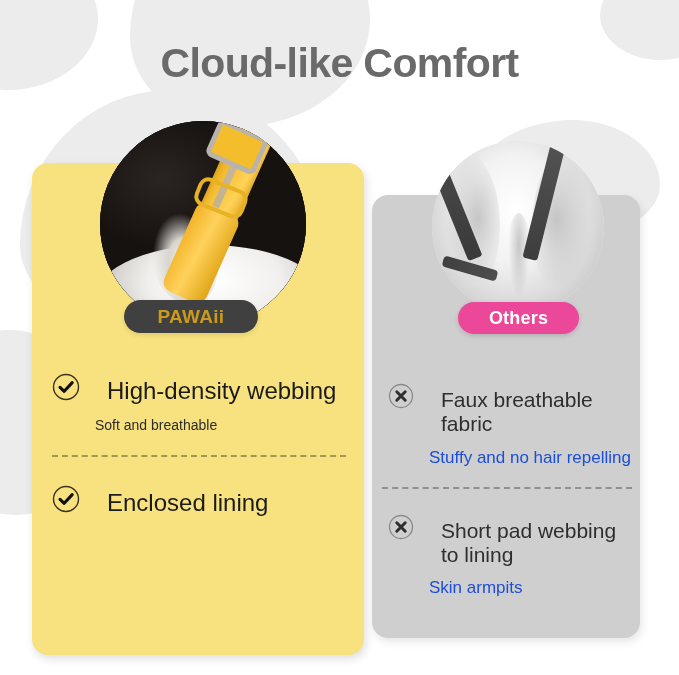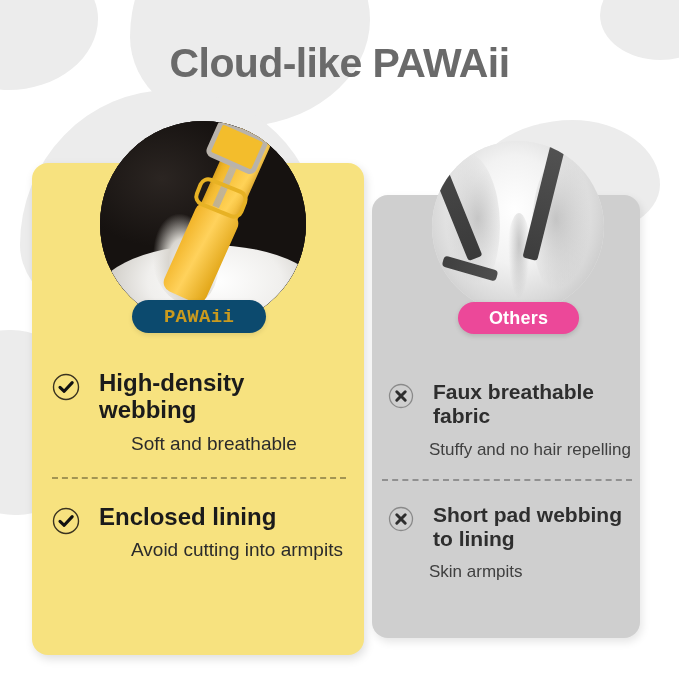--- a/index.html
+++ b/index.html
@@ -260,30 +260,29 @@
   .pill {
     position: absolute;
     display: flex;
     align-items: center;
     justify-content: center;
     border-radius: 18px;
     z-index: 5;
     font-weight: bold;
   }
   .pill-pawaii {
-    left: 132px;
+    left: 124px;
     top: 300px;
     width: 134px;
     height: 33px;
-    background: #0c4a6e;
+    background: #404040;
     color: #c99a1e;
     font-size: 19px;
     letter-spacing: 0.3px;
     box-shadow: 0 2px 5px rgba(0,0,0,0.10);
-    font-family: Liberation Mono, monospace;
   }
   .pill-others {
     left: 458px;
     top: 302px;
     width: 121px;
     height: 32px;
     background: #ec4899;
     color: #ffffff;
     font-size: 18px;
     letter-spacing: 0.2px;
@@ -302,32 +301,32 @@
     display: flex;
     align-items: flex-start;
   }
   .feature-icon {
     flex: 0 0 auto;
     margin-top: 7px;
   }
   .feature-text { padding-left: 15px; }
 
   .feat-title {
-    font-weight: bold;
+    font-weight: normal;
     color: #1b1b1b;
-    margin: 4px;
+    margin: 12px;
   }
   .feat-sub {
     margin: 0;
     color: #2b2b2b;
   }
   .features-pawaii .feat-title { font-size: 24px; line-height: 1.12; }
-  .features-pawaii .feat-sub   { font-size: 19px; line-height: 1.2; margin-top: 9px; margin-left: 36px; }
+  .features-pawaii .feat-sub   { font-size: 14px; line-height: 1.2; margin-top: 9px; }
   .features-others .feat-title { font-size: 21px; line-height: 1.14; color: #2e2e2e; }
-  .features-others .feat-sub   { font-size: 17px; line-height: 1.22; margin-top: 12px; color: #404040; }
+  .features-others .feat-sub   { font-size: 17px; line-height: 1.22; margin-top: 12px; color: #1d4ed8; }
 
   .divider {
     height: 0;
     border-top: 2px dashed rgba(60,55,30,0.45);
   }
   .divider-pawaii { margin: 21px 0 21px 0; width: 294px; }
   .divider-others { margin: 18px 0 18px -6px; width: 250px; border-top-color: rgba(110,110,110,0.65); }
 
   svg { display: block; }
 </style>
@@ -338,21 +337,21 @@
 
   <div class="bg-layer">
     <div class="blob blob-a"></div>
     <div class="blob blob-b"></div>
     <div class="blob blob-c"></div>
     <div class="blob blob-d"></div>
     <div class="blob blob-e"></div>
     <div class="blob blob-f"></div>
   </div>
 
-  <div class="title">Cloud-like PAWAii</div>
+  <div class="title">Cloud-like Comfort</div>
 
   <div class="card card-pawaii"></div>
 
   <div class="photo photo-pawaii">
     <div class="pw-fur"></div>
     <div class="pw-white-chest"></div>
     <div class="pw-white-tuft"></div>
     <div class="pw-strap"></div>
     <div class="pw-strap-edge"></div>
     <div class="pw-pad"></div>
@@ -383,21 +382,20 @@
 
     <div class="feature">
       <span class="feature-icon">
         <svg width="28" height="28" viewBox="0 0 28 28">
           <circle cx="14" cy="14" r="12.5" fill="none" stroke="#3a3320" stroke-width="1.4"></circle>
           <path d="M8 14.3 L12.2 18.3 L20.2 9.6" fill="none" stroke="#111111" stroke-width="3.1" stroke-linecap="round" stroke-linejoin="round"></path>
         </svg>
       </span>
       <div class="feature-text">
         <p class="feat-title">Enclosed lining</p>
-        <p class="feat-sub">Avoid cutting into armpits</p>
       </div>
     </div>
 
   </div>
 
   <div class="card card-others"></div>
 
   <div class="photo photo-others">
     <div class="ot-body"></div>
     <div class="ot-shade-l"></div>

